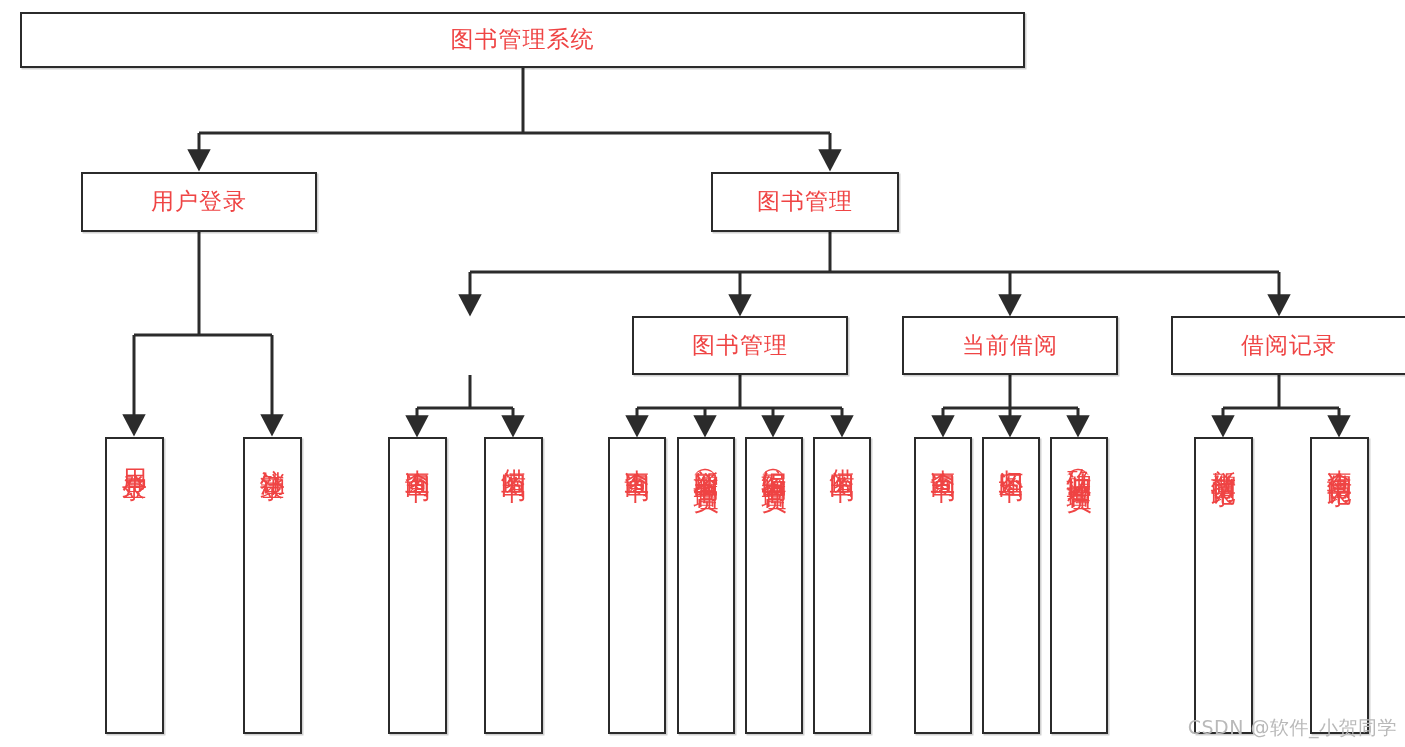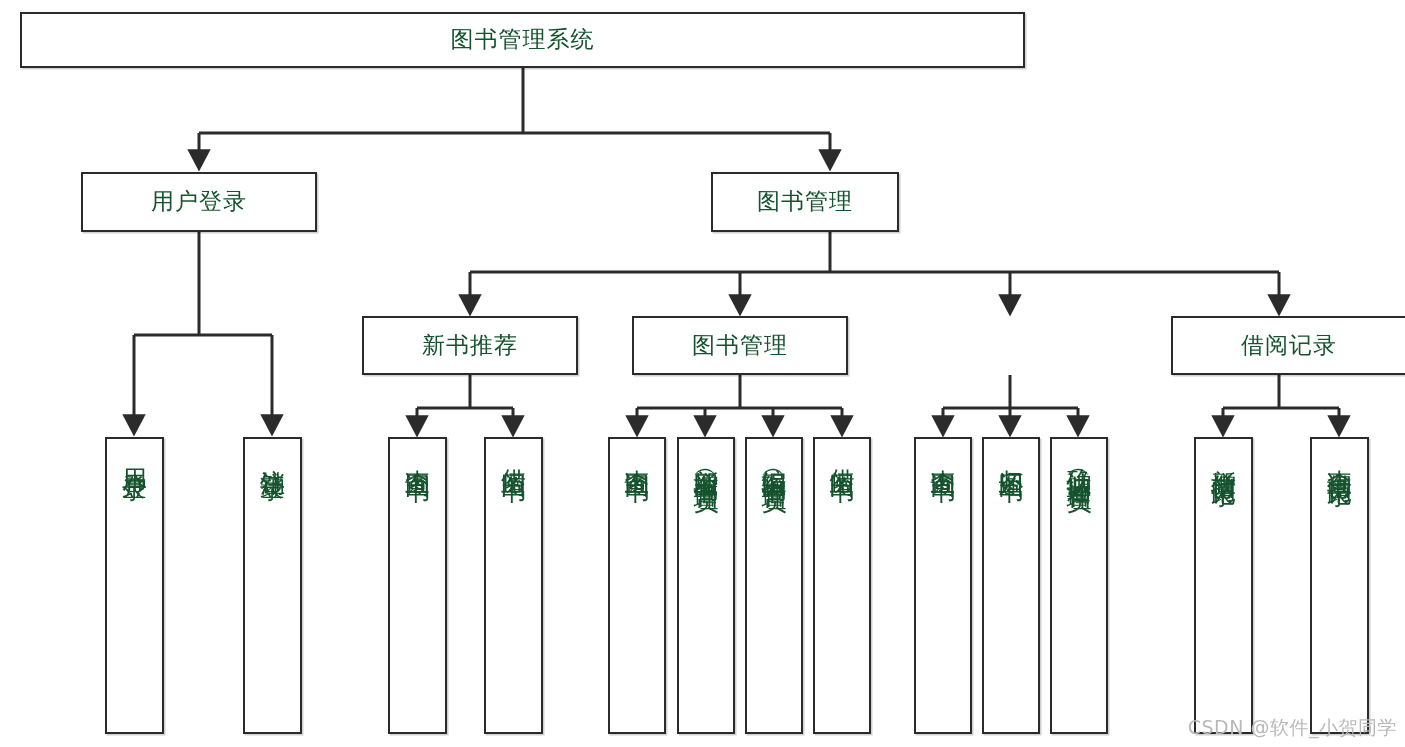--- a/index.html
+++ b/index.html
@@ -26,21 +26,21 @@
     pointer-events: none;
   }
   .node {
     position: absolute;
     box-sizing: border-box;
     border: 2.5px solid #2b2b2b;
     background: #ffffff;
     display: flex;
     align-items: center;
     justify-content: center;
-    color: #14532d;
+    color: #ef4444;
     box-shadow: 1.5px 1.5px 0 rgba(0,0,0,0.18);
   }
   .node .label {
     display: block;
     text-align: center;
     line-height: 1.18;
     letter-spacing: 1px;
   }
   .node.horiz .label {
     writing-mode: horizontal-tb;
@@ -128,25 +128,25 @@
     <span class="label">图书管理系统</span>
   </div>
 
   <div class="node horiz" style="left:81px; top:172px; width:236px; height:60px;">
     <span class="label">用户登录</span>
   </div>
   <div class="node horiz" style="left:711px; top:172px; width:188px; height:60px;">
     <span class="label">图书管理</span>
   </div>
 
-  <div class="node horiz" style="left:362px; top:316px; width:216px; height:59px;">
-    <span class="label">新书推荐</span>
-  </div>
   <div class="node horiz" style="left:632px; top:316px; width:216px; height:59px;">
     <span class="label">图书管理</span>
+  </div>
+  <div class="node horiz" style="left:902px; top:316px; width:216px; height:59px;">
+    <span class="label">当前借阅</span>
   </div>
   <div class="node horiz" style="left:1171px; top:316px; width:236px; height:59px;">
     <span class="label">借阅记录</span>
   </div>
 
   <div class="node vert" style="left:105px; top:437px; width:59px; height:297px;">
     <span class="label">用户登录</span>
   </div>
   <div class="node vert" style="left:243px; top:437px; width:59px; height:297px;">
     <span class="label">注销登录</span>

